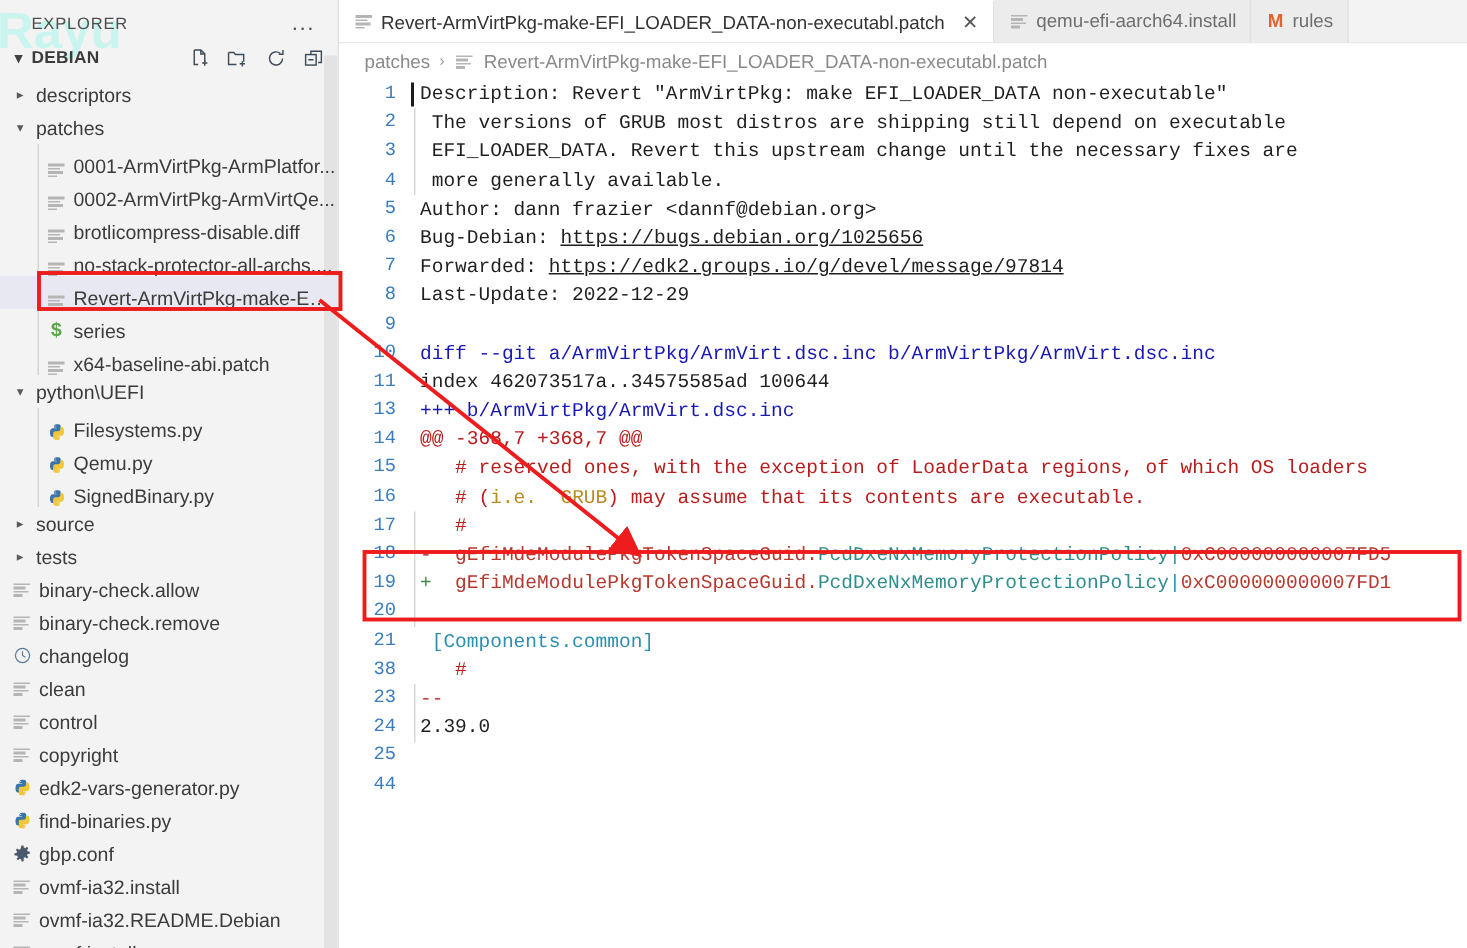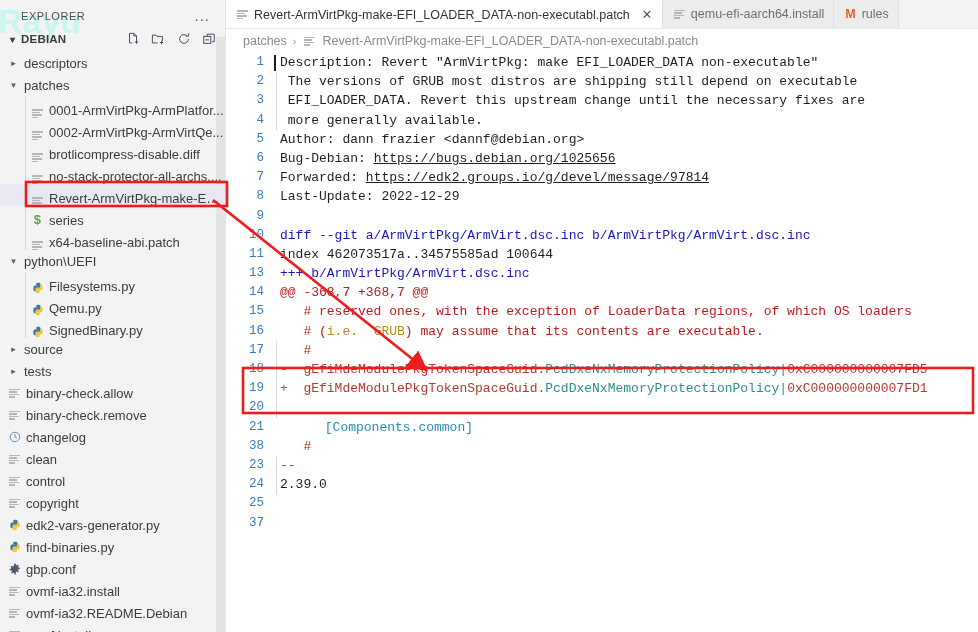--- a/index.html
+++ b/index.html
@@ -261,21 +261,21 @@
   }
   .tok-plain  { color: #1f1f1f; }
   .tok-link   { color: #1f1f1f; text-decoration: underline; }
   .tok-comment{ color: #b91c1c; }
   .tok-orange { color: #b88b1e; text-align: center; }
   .tok-del    { color: #b5392f; }
   .tok-add    { color: #3f8b4f; }
   .tok-teal   { color: #2f8d8d; }
   .tok-key    { color: #2a8fb0; }
   .tok-num    { color: #b5392f; margin-top: 16px; }
-  .tok-section{ color: #2a8fb0; margin-left: 37px; }
+  .tok-section{ color: #2a8fb0; }
   .tok-hdr    { color: #1818b6; }
 
   .indent-guide {
     position: absolute;
     width: 1px;
     background: #d8d8d8;
   }
   .cursor {
     position: absolute;
     width: 1.5px;
@@ -676,21 +676,21 @@
         <div class="code-row"><div class="gutter">16</div><div class="code"><span class="tok-comment">   # (</span><span class="tok-orange">i.e.</span><span class="tok-orange">  GRUB</span><span class="tok-comment">) may assume that its contents are executable.</span></div></div>
         <div class="code-row"><div class="gutter">17</div><div class="code"><span class="tok-comment">   #</span></div></div>
         <div class="code-row"><div class="gutter">18</div><div class="code"><span class="tok-del">-  </span><span class="tok-del">gEfiMdeModulePkgTokenSpaceGuid</span><span class="tok-del">.</span><span class="tok-teal">PcdDxeNxMemoryProtectionPolicy</span><span class="tok-key">|</span><span class="tok-num">0xC000000000007FD5</span></div></div>
         <div class="code-row"><div class="gutter">19</div><div class="code"><span class="tok-add">+  </span><span class="tok-del">gEfiMdeModulePkgTokenSpaceGuid</span><span class="tok-del">.</span><span class="tok-teal">PcdDxeNxMemoryProtectionPolicy</span><span class="tok-key">|</span><span class="tok-num">0xC000000000007FD1</span></div></div>
         <div class="code-row"><div class="gutter">20</div><div class="code"><span class="tok-plain"></span></div></div>
         <div class="code-row"><div class="gutter">21</div><div class="code"><span class="tok-section"> [Components.common]</span></div></div>
         <div class="code-row"><div class="gutter">38</div><div class="code"><span class="tok-comment">   #</span></div></div>
         <div class="code-row"><div class="gutter">23</div><div class="code"><span class="tok-del">--</span></div></div>
         <div class="code-row"><div class="gutter">24</div><div class="code"><span class="tok-plain">2.39.0</span></div></div>
         <div class="code-row"><div class="gutter">25</div><div class="code"><span class="tok-plain"></span></div></div>
-        <div class="code-row"><div class="gutter">37</div><div class="code"><span class="tok-plain"></span></div></div>
+        <div class="code-row"><div class="gutter">44</div><div class="code"><span class="tok-plain"></span></div></div>
       </div>
   </div>
 
   <svg id="annotations" viewBox="0 0 978 632">
     <defs>
       <marker id="ah" markerWidth="9" markerHeight="9" refX="6.5" refY="4.5" orient="auto">
         <path d="M0,0.6 L8,4.5 L0,8.4 z" fill="#ee1c1c"></path>
       </marker>
     </defs>
     <rect x="26" y="182" width="201" height="24" fill="none" stroke="#ee1c1c" stroke-width="2.6"></rect>

